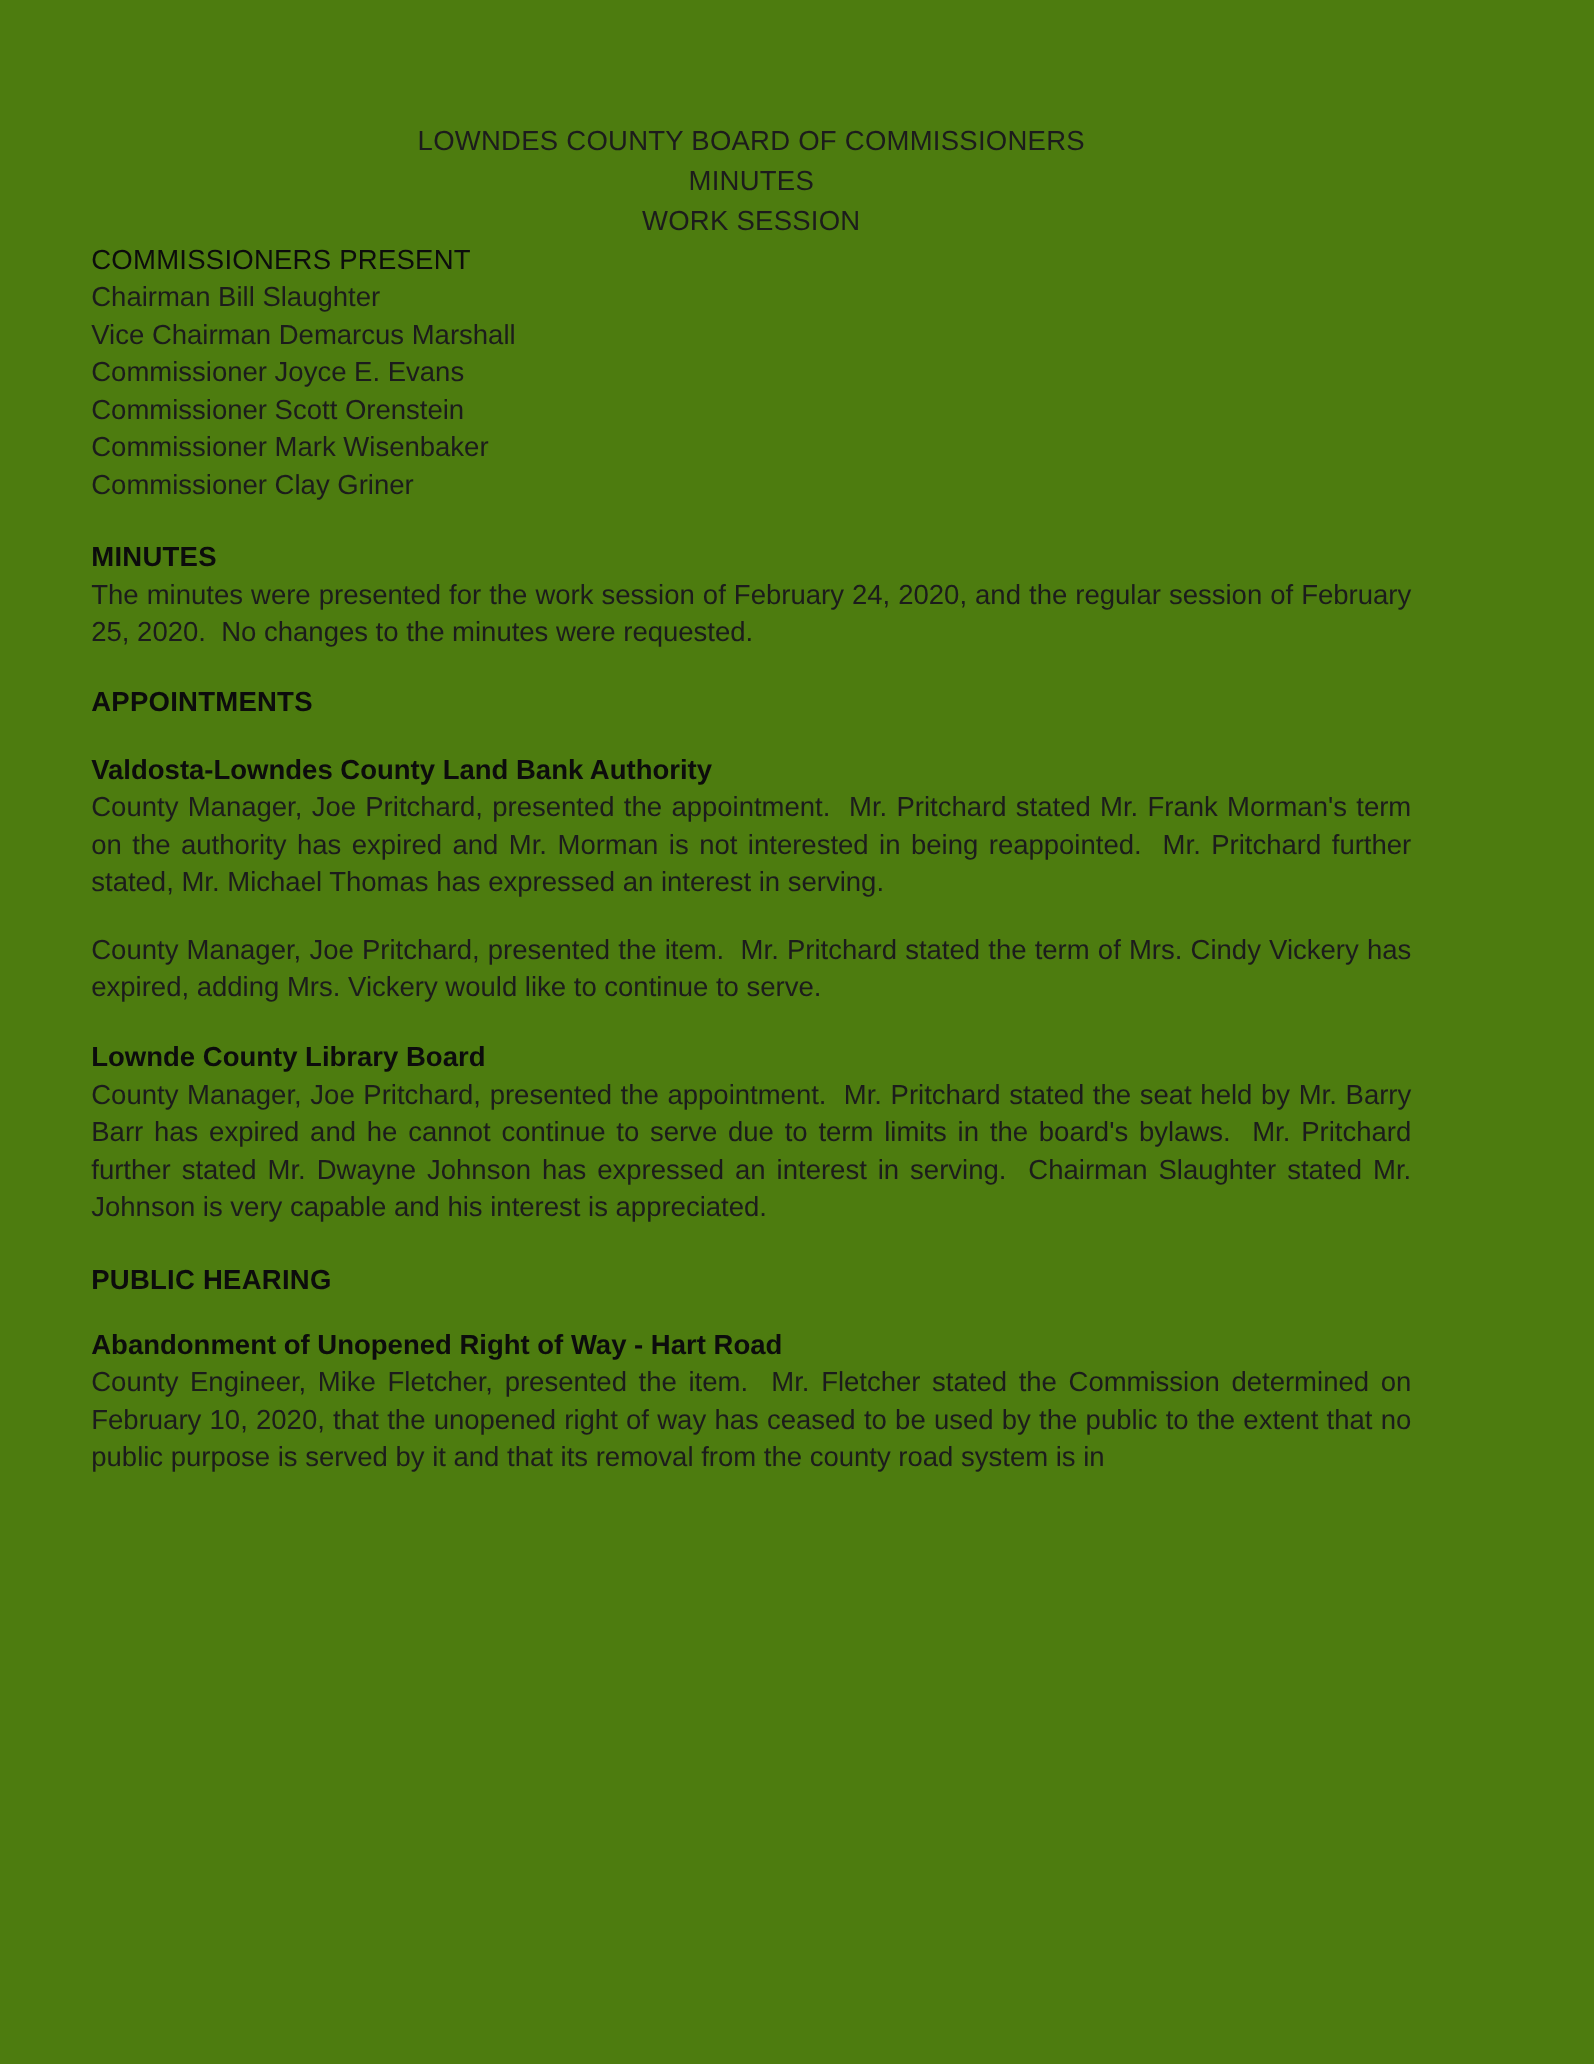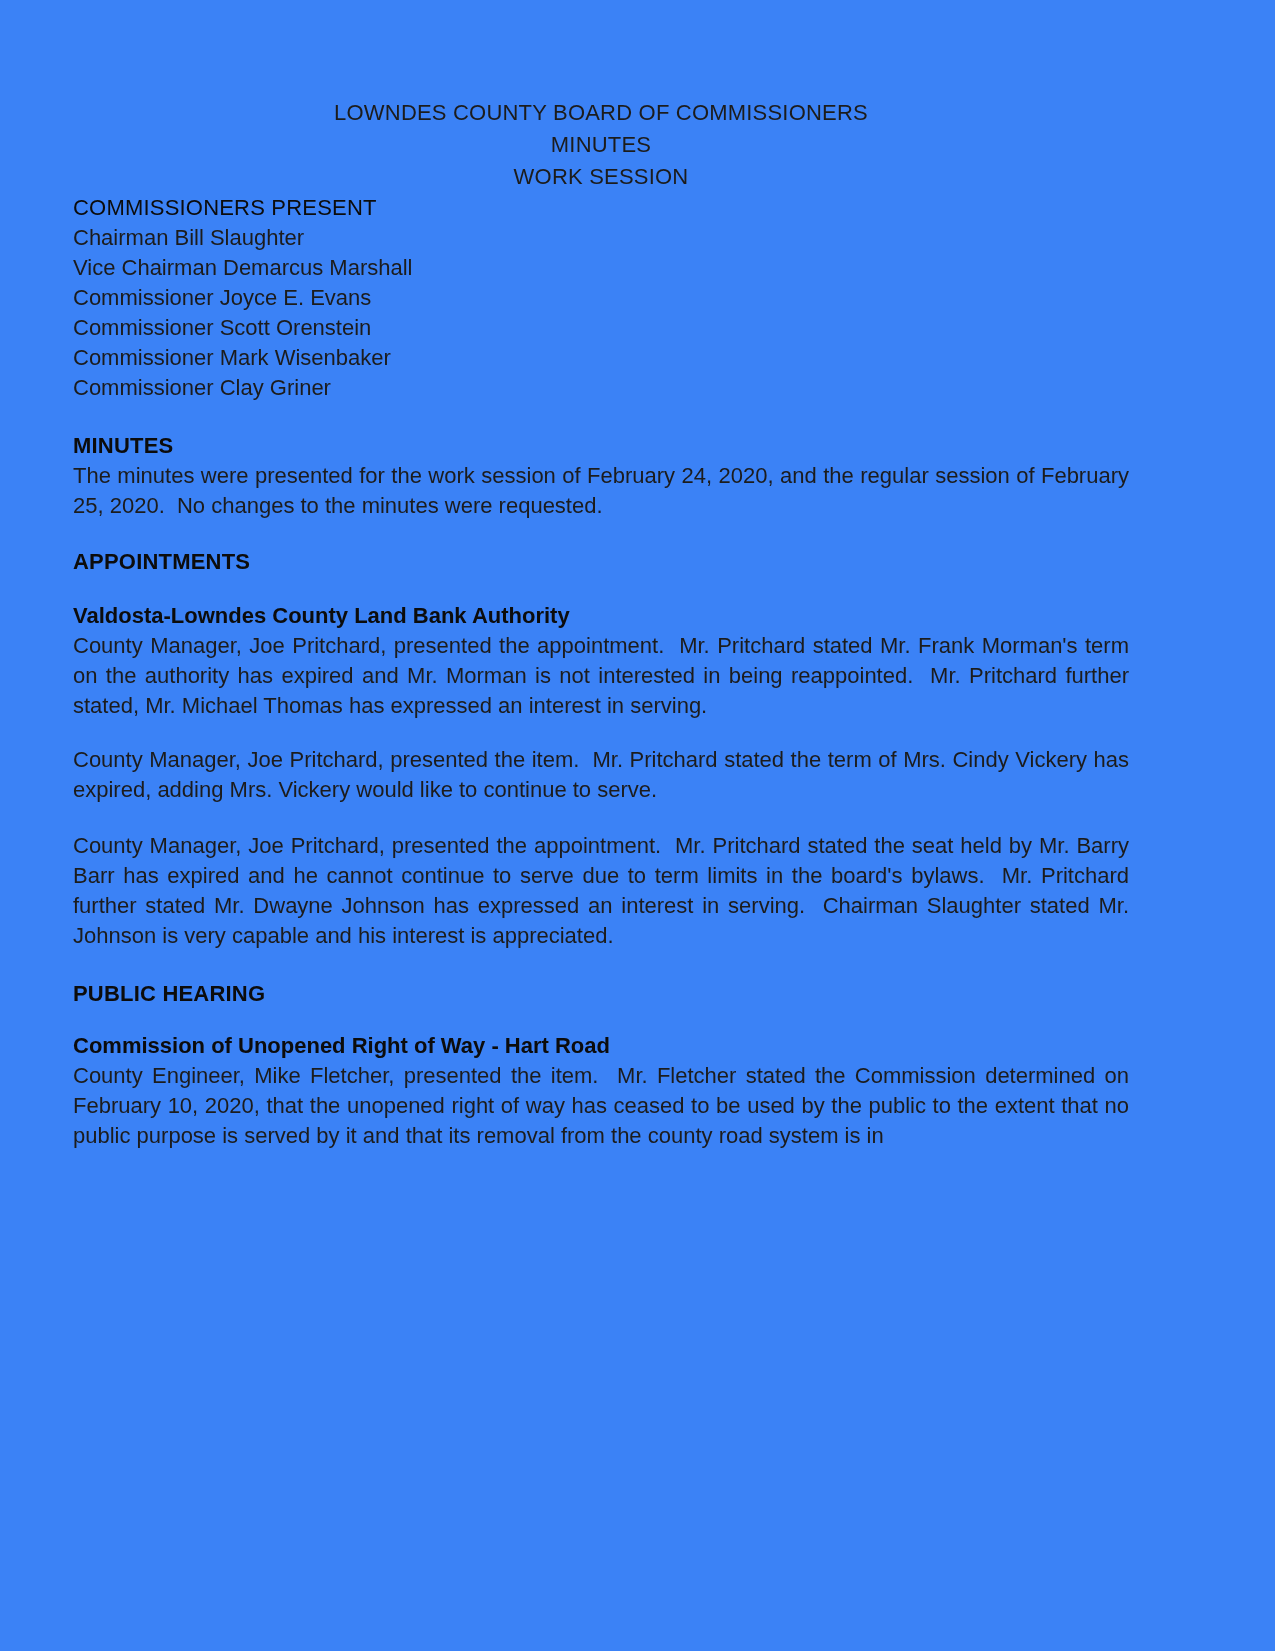--- a/index.html
+++ b/index.html
@@ -4,21 +4,21 @@
 <style>
   html, body {
     margin: 0;
     padding: 0;
     background: #ffffff;
   }
   .page {
     position: relative;
     width: 1275px;
     height: 1651px;
-    background: #3b82f6;
+    background: #4d7c0f;
     overflow: hidden;
     font-family: "Liberation Sans", "DejaVu Sans", sans-serif;
     color: #1c1c1c;
   }
   .content {
     position: absolute;
     left: 73px;
     top: 97px;
     width: 1056px;
     font-size: 22px;
@@ -87,24 +87,25 @@
     <div class="b-item">
       <div class="item-title">Valdosta-Lowndes County Land Bank Authority</div>
       <p class="para">County Manager, Joe Pritchard, presented the appointment.  Mr. Pritchard stated Mr. Frank Morman's term on the authority has expired and Mr. Morman is not interested in being reappointed.  Mr. Pritchard further stated, Mr. Michael Thomas has expressed an interest in serving.</p>
     </div>
 
     <div class="b-item">
       <p class="para">County Manager, Joe Pritchard, presented the item.  Mr. Pritchard stated the term of Mrs. Cindy Vickery has expired, adding Mrs. Vickery would like to continue to serve.</p>
     </div>
 
     <div class="b-item-lib">
+      <div class="item-title">Lownde County Library Board</div>
       <p class="para">County Manager, Joe Pritchard, presented the appointment.  Mr. Pritchard stated the seat held by Mr. Barry Barr has expired and he cannot continue to serve due to term limits in the board's bylaws.  Mr. Pritchard further stated Mr. Dwayne Johnson has expressed an interest in serving.  Chairman Slaughter stated Mr. Johnson is very capable and his interest is appreciated.</p>
     </div>
 
     <div class="b-ph-heading section-heading">PUBLIC HEARING</div>
 
     <div class="b-item-abandon">
-      <div class="item-title">Commission of Unopened Right of Way - Hart Road</div>
+      <div class="item-title">Abandonment of Unopened Right of Way - Hart Road</div>
       <p class="para">County Engineer, Mike Fletcher, presented the item.  Mr. Fletcher stated the Commission determined on February 10, 2020, that the unopened right of way has ceased to be used by the public to the extent that no public purpose is served by it and that its removal from the county road system is in</p>
     </div>
 
   </div>
 </div>
 
 </body></html>

